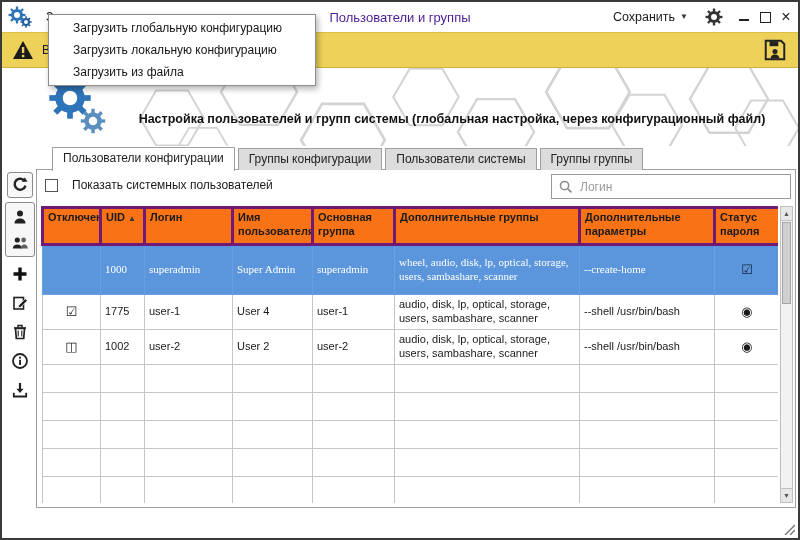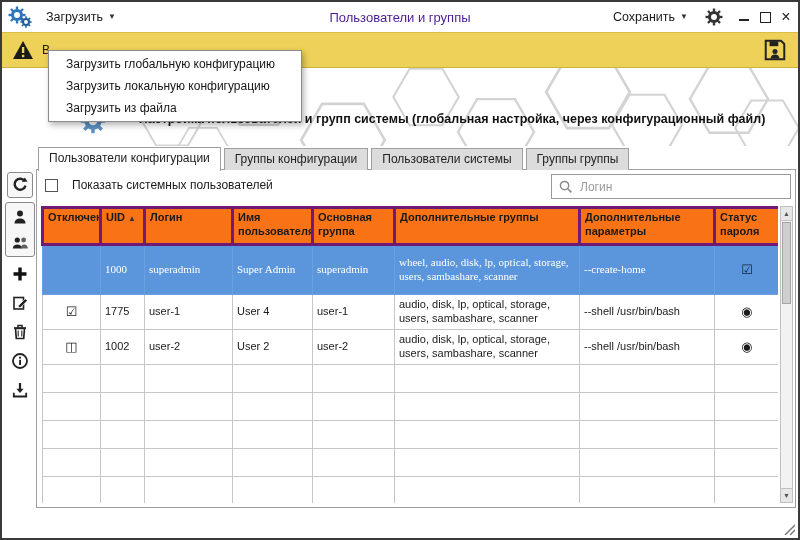--- a/index.html
+++ b/index.html
@@ -23,21 +23,21 @@
   .warnbar{position:absolute;top:30px;left:0;right:0;height:36px;background:var(--warning-bar,#eed158);
     border-top:1px solid #d8bd48;border-bottom:1px solid #cdb23c;display:flex;align-items:center;padding:0 10px;gap:8px;box-sizing:border-box;}
   .warntext{font-size:12px;color:#1a1a1a;}
   .saveusers{margin-left:auto;width:26px;height:26px;display:flex;align-items:center;justify-content:center;}
   
   .banner{position:absolute;top:66px;left:0;right:0;height:78px;background:#fff;overflow:hidden;}
   .hexsvg{position:absolute;inset:0;color:#d3d3d3;}
   .bgears{position:absolute;left:46px;top:4px;width:70px;height:70px;color:var(--accent-blue,#2e74b8);}
   .btitle{position:absolute;left:112px;right:8px;top:44px;font-size:12.5px;font-weight:bold;text-align:center;color:#111;}
   
-  .tabbar{position:absolute;top:144px;left:36px;right:2px;height:24px;display:flex;align-items:flex-end;gap:3px;z-index:3;}
+  .tabbar{position:absolute;top:144px;left:50px;right:2px;height:24px;display:flex;align-items:flex-end;gap:3px;z-index:3;}
   .tab{background:#dcdcdc;border:1px solid #9f9f9f;border-bottom:none;padding:3px 10px 3px 10px;font-size:12px;line-height:15px;height:15px;color:#222;}
   .tab.active{background:#fff;margin-bottom:-1px;padding-bottom:5px;z-index:4;}
   
   .ltool{position:absolute;left:3px;top:170px;width:30px;display:flex;flex-direction:column;align-items:center;gap:4px;}
   .tbox{width:26px;height:26px;border:1px solid #8a8a8a;border-radius:3px;background:#f7f7f7;display:flex;align-items:center;justify-content:center;box-sizing:border-box;}
   .tgroup{border:1px solid #8a8a8a;border-radius:3px;background:#f7f7f7;display:flex;flex-direction:column;align-items:center;padding:1px;gap:1px;}
   .tplain{width:26px;height:25px;display:flex;align-items:center;justify-content:center;}
   .tplain:first-of-type{margin-top:5px;}
   
   .pane{position:absolute;top:167px;left:34px;width:760px;height:339px;border:1px solid #9f9f9f;background:#fff;box-sizing:border-box;}
@@ -62,22 +62,22 @@
   tr.sel .cicon{color:#12233d;}
   .sortmark{font-size:8px;margin-left:3px;color:#333;}
   
   .vscroll{position:absolute;top:36px;right:2px;bottom:4px;width:13px;background:#f2f2f2;border:1px solid #c0c0c0;box-sizing:border-box;display:flex;flex-direction:column;}
   .sbtn{height:13px;background:#e7e7e7;text-align:center;font-size:7px;line-height:13px;color:#555;flex:none;}
   .sbtn.up{border-bottom:1px solid #c0c0c0;}
   .sbtn.down{border-top:1px solid #c0c0c0;}
   .sthumb{height:80px;margin:1px;background:#cfcfcf;border:1px solid #a5a5a5;flex:none;}
   .strack{flex:1;}
   
-  .dropdown{position:absolute;left:46px;top:48px;width:242px;background:#fff;border:1px solid #8c8c8c;
-    box-shadow:2px 3px 6px rgba(0,0,0,.3);z-index:20;padding:2px 5px;}
+  .dropdown{position:absolute;left:46px;top:12px;width:242px;background:#fff;border:1px solid #8c8c8c;
+    box-shadow:2px 3px 6px rgba(0,0,0,.3);z-index:20;padding:2px 12px;}
   .mitem{height:22px;line-height:22px;padding:0 10px 0 12px;font-size:12px;color:#151515;white-space:nowrap;}
   
   .grip{position:absolute;right:3px;bottom:3px;}
 </style>
 </head>
 <body>
 
 <svg width="0" height="0" style="position:absolute">
   <symbol id="gear" viewBox="0 0 20 20">
     <g stroke="currentColor" fill="none">

